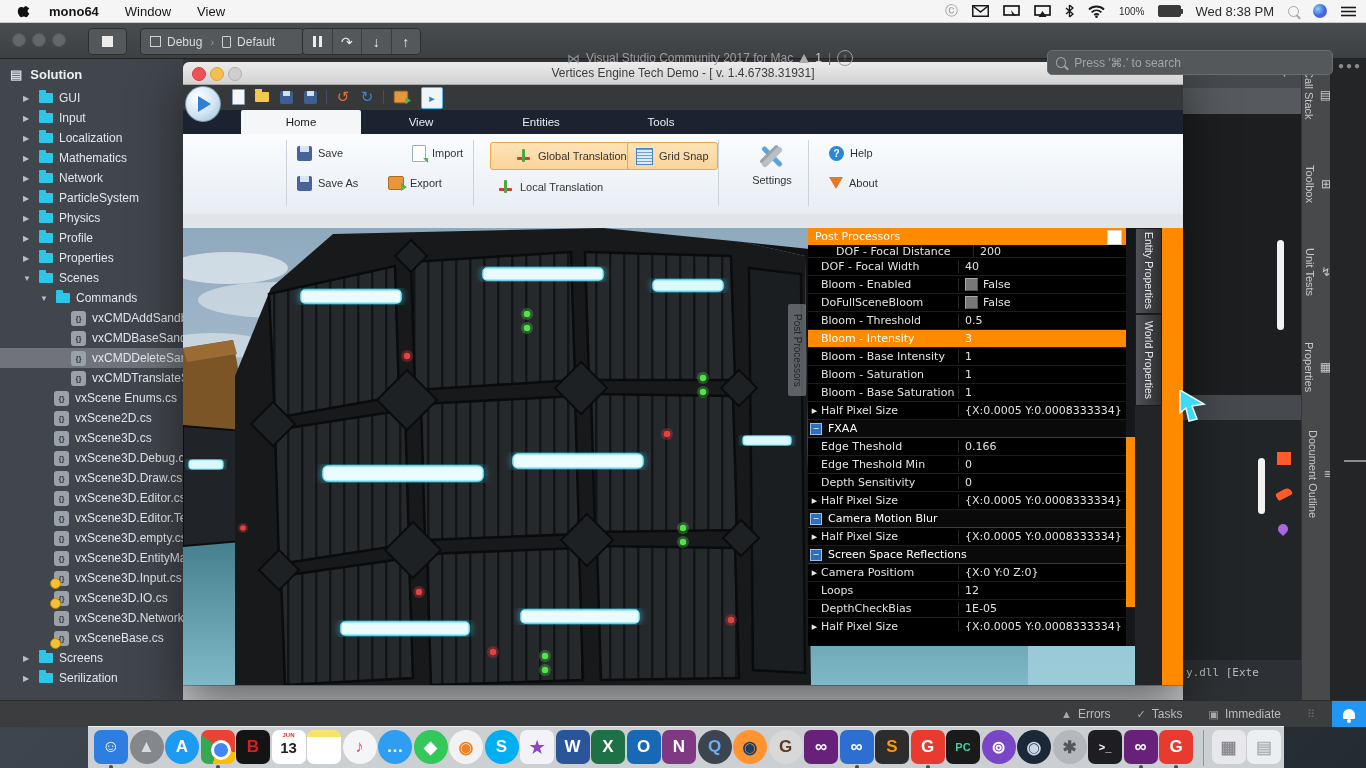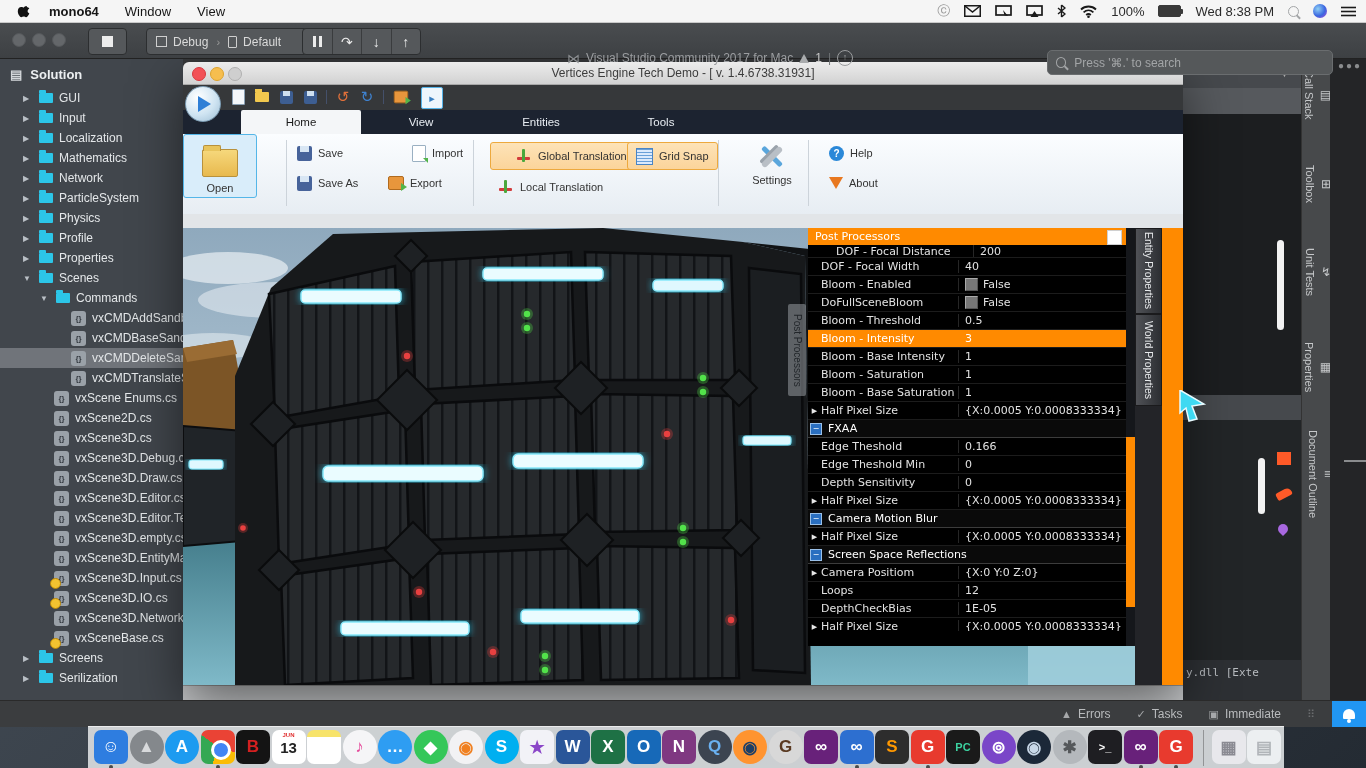--- a/index.html
+++ b/index.html
@@ -14,21 +14,21 @@
 
   
   #menubar{left:0;top:0;width:1366px;height:22px;background:#f5f5f5;
     border-bottom:1px solid #c9c9c9;display:flex;align-items:center;
     font-size:13px;color:#151515;z-index:40;}
   .mb-apple{margin-left:17px;display:inline-flex;}
   .mb-app{font-weight:bold;margin-left:18px;}
   #mb-menus .mb-item{margin-left:26px;}
   #mb-right{position:absolute;right:10px;top:0;height:22px;display:flex;align-items:center;gap:14px;color:#2a2a2a;}
   .mb-ic{display:inline-flex;align-items:center;}
-  .mb-pct{font-size:13px;}
+  .mb-pct{font-size:10px;}
   .mb-clock{font-size:13px;}
   .batt{width:21px;height:10px;border:1px solid #3a3a3a;border-radius:2px;position:relative;background:#3a3a3a;}
   .batt::after{content:'';position:absolute;right:-3px;top:2.5px;width:2px;height:5px;background:#3a3a3a;border-radius:0 1px 1px 0;}
   .siri{width:14px;height:14px;border-radius:50%;background:radial-gradient(circle at 35% 35%,#8fd0f4,#3a66e0 55%,#b44ad4);}
 
   
   #vs-toolbar{left:0;top:22px;width:1366px;height:36px;
     background:linear-gradient(#4a4d50,#3d4043);border-bottom:1px solid #222;z-index:30;}
   .tl{width:12px;height:12px;border-radius:50%;background:#64676a;border:1px solid #55585b;position:absolute;top:11px;}
   .vsbtn{position:absolute;top:6px;height:25px;background:#55585b;border:1px solid #2c2e30;border-radius:4px;
@@ -276,21 +276,21 @@
   </div>
 </div>
 
 <div class="abs" id="vs-toolbar">
   <span class="tl" style="left:12px"></span>
   <span class="tl" style="left:32px"></span>
   <span class="tl" style="left:52px"></span>
   <div class="vsbtn" style="left:88px;width:37px;">
         <span class="stop-sq"></span>
       </div>
-  <div class="vsbtn" style="left:146px;width:162px;text-align:center;">
+  <div class="vsbtn" style="left:140px;width:162px;text-align:center;">
     <span class="dbg-ic"></span>
     <span class="dbg-chip">Debug</span>
     <span class="dbg-sep">›</span>
     <span class="dev-ic"></span>
     <span class="dbg-chip">Default</span>
   </div>
   <div class="vsbtn" style="left:302px;width:117px;padding:0;">
     <span class="step-seg">
           <span class="pause-bars">
             <i></i>
@@ -538,24 +538,20 @@
         <div class="vx-tab">Entities</div>
         <div class="vx-tab">Tools</div>
       </div>
 
   <div class="abs" id="vx-ribbon">
     <span class="rb-sep" style="left:103px"></span>
     <span class="rb-sep" style="left:290px"></span>
     <span class="rb-sep" style="left:535px"></span>
     <span class="rb-sep" style="left:625px"></span>
 
-    <div id="btn-open">
-      <span class="big-folder"></span>
-      <span>Open</span>
-    </div>
 
     <div class="rb-item" style="left:114px;top:10px;">
       <span class="ico-floppy"></span>
       <span>Save</span>
     </div>
     <div class="rb-item" style="left:114px;top:40px;">
       <span class="ico-floppy"></span>
       <span>Save As</span>
     </div>
     <div class="rb-item" style="left:205px;top:10px;padding-left:24px;">

